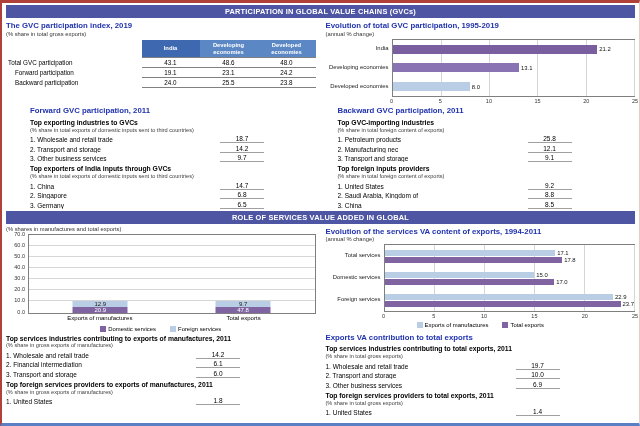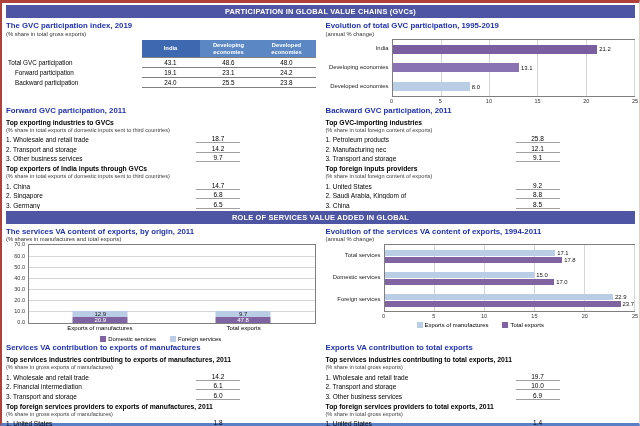--- a/index.html
+++ b/index.html
@@ -53,21 +53,21 @@
   .vplot-wrap{flex:1;min-width:0;display:flex;flex-direction:column;}
   #chart-svc-origin .yaxis,#chart-svc-origin .plot{height:78px;}
   .stack{position:absolute;bottom:0;width:55px;transform:translateX(-50%);display:flex;flex-direction:column-reverse;z-index:1;}
   .segment{display:flex;align-items:center;justify-content:center;font-size:6px;overflow:hidden;}
   .xlabels{display:flex;font-size:6px;height:9px;margin-top:1px;}
   .xlabels .xcat{flex:1;text-align:center;}
   
   .legend{display:flex;justify-content:center;gap:14px;font-size:5.9px;margin-top:2px;}
   .legend-item{display:inline-flex;align-items:center;gap:2px;}
   .legend-swatch{display:inline-block;width:6px;height:6px;}
-  .mid-row{margin-bottom:2px;}
+  .mid-row{margin-bottom:2px;margin-left:24px;}
 </style>
 </head>
 <body>
 
 <div class="page">
 
   <div class="banner">PARTICIPATION IN GLOBAL VALUE CHAINS (GVCs)</div>
 
   <div class="row">
     <div class="col">
@@ -228,21 +228,20 @@
           <span class="rank-value">8.5</span>
         </div>
       </div>
     </div>
   </div>
 
   <div class="banner">ROLE OF SERVICES VALUE ADDED IN GLOBAL</div>
 
   <div class="row">
     <div class="col chart" id="chart-svc-origin">
-      <div class="sec-title">The services VA content of exports, by origin, 2011</div>
       <div class="sec-sub">(% shares in manufactures and total exports)</div>
       <div class="vchart-main">
         <div class="yaxis">
             <span class="tick" style="bottom: 0%;">0.0</span>
             <span class="tick" style="bottom: 14.2857%;">10.0</span>
             <span class="tick" style="bottom: 28.5714%;">20.0</span>
             <span class="tick" style="bottom: 42.8571%;">30.0</span>
             <span class="tick" style="bottom: 57.1429%;">40.0</span>
             <span class="tick" style="bottom: 71.4286%;">50.0</span>
             <span class="tick" style="bottom: 85.7143%;">60.0</span>
@@ -348,21 +347,20 @@
           <span class="legend-item">
             <span class="legend-swatch" style="background: rgb(128, 100, 162);"></span>
             <span class="legend-label">Total exports</span>
           </span>
         </div>
     </div>
   </div>
 
   <div class="row">
     <div class="col">
-      <div class="sec-title">Services VA contribution to exports of manufactures</div>
 
       <div class="rank-block">
         <div class="rank-heading">Top services industries contributing to exports of manufactures, 2011</div>
         <div class="rank-note">(% share in gross exports of manufactures)</div>
         <div class="rank-item">
           <span class="rank-label">1. Wholesale and retail trade</span>
           <span class="rank-value">14.2</span>
         </div>
         <div class="rank-item">
           <span class="rank-label">2. Financial intermediation</span>

